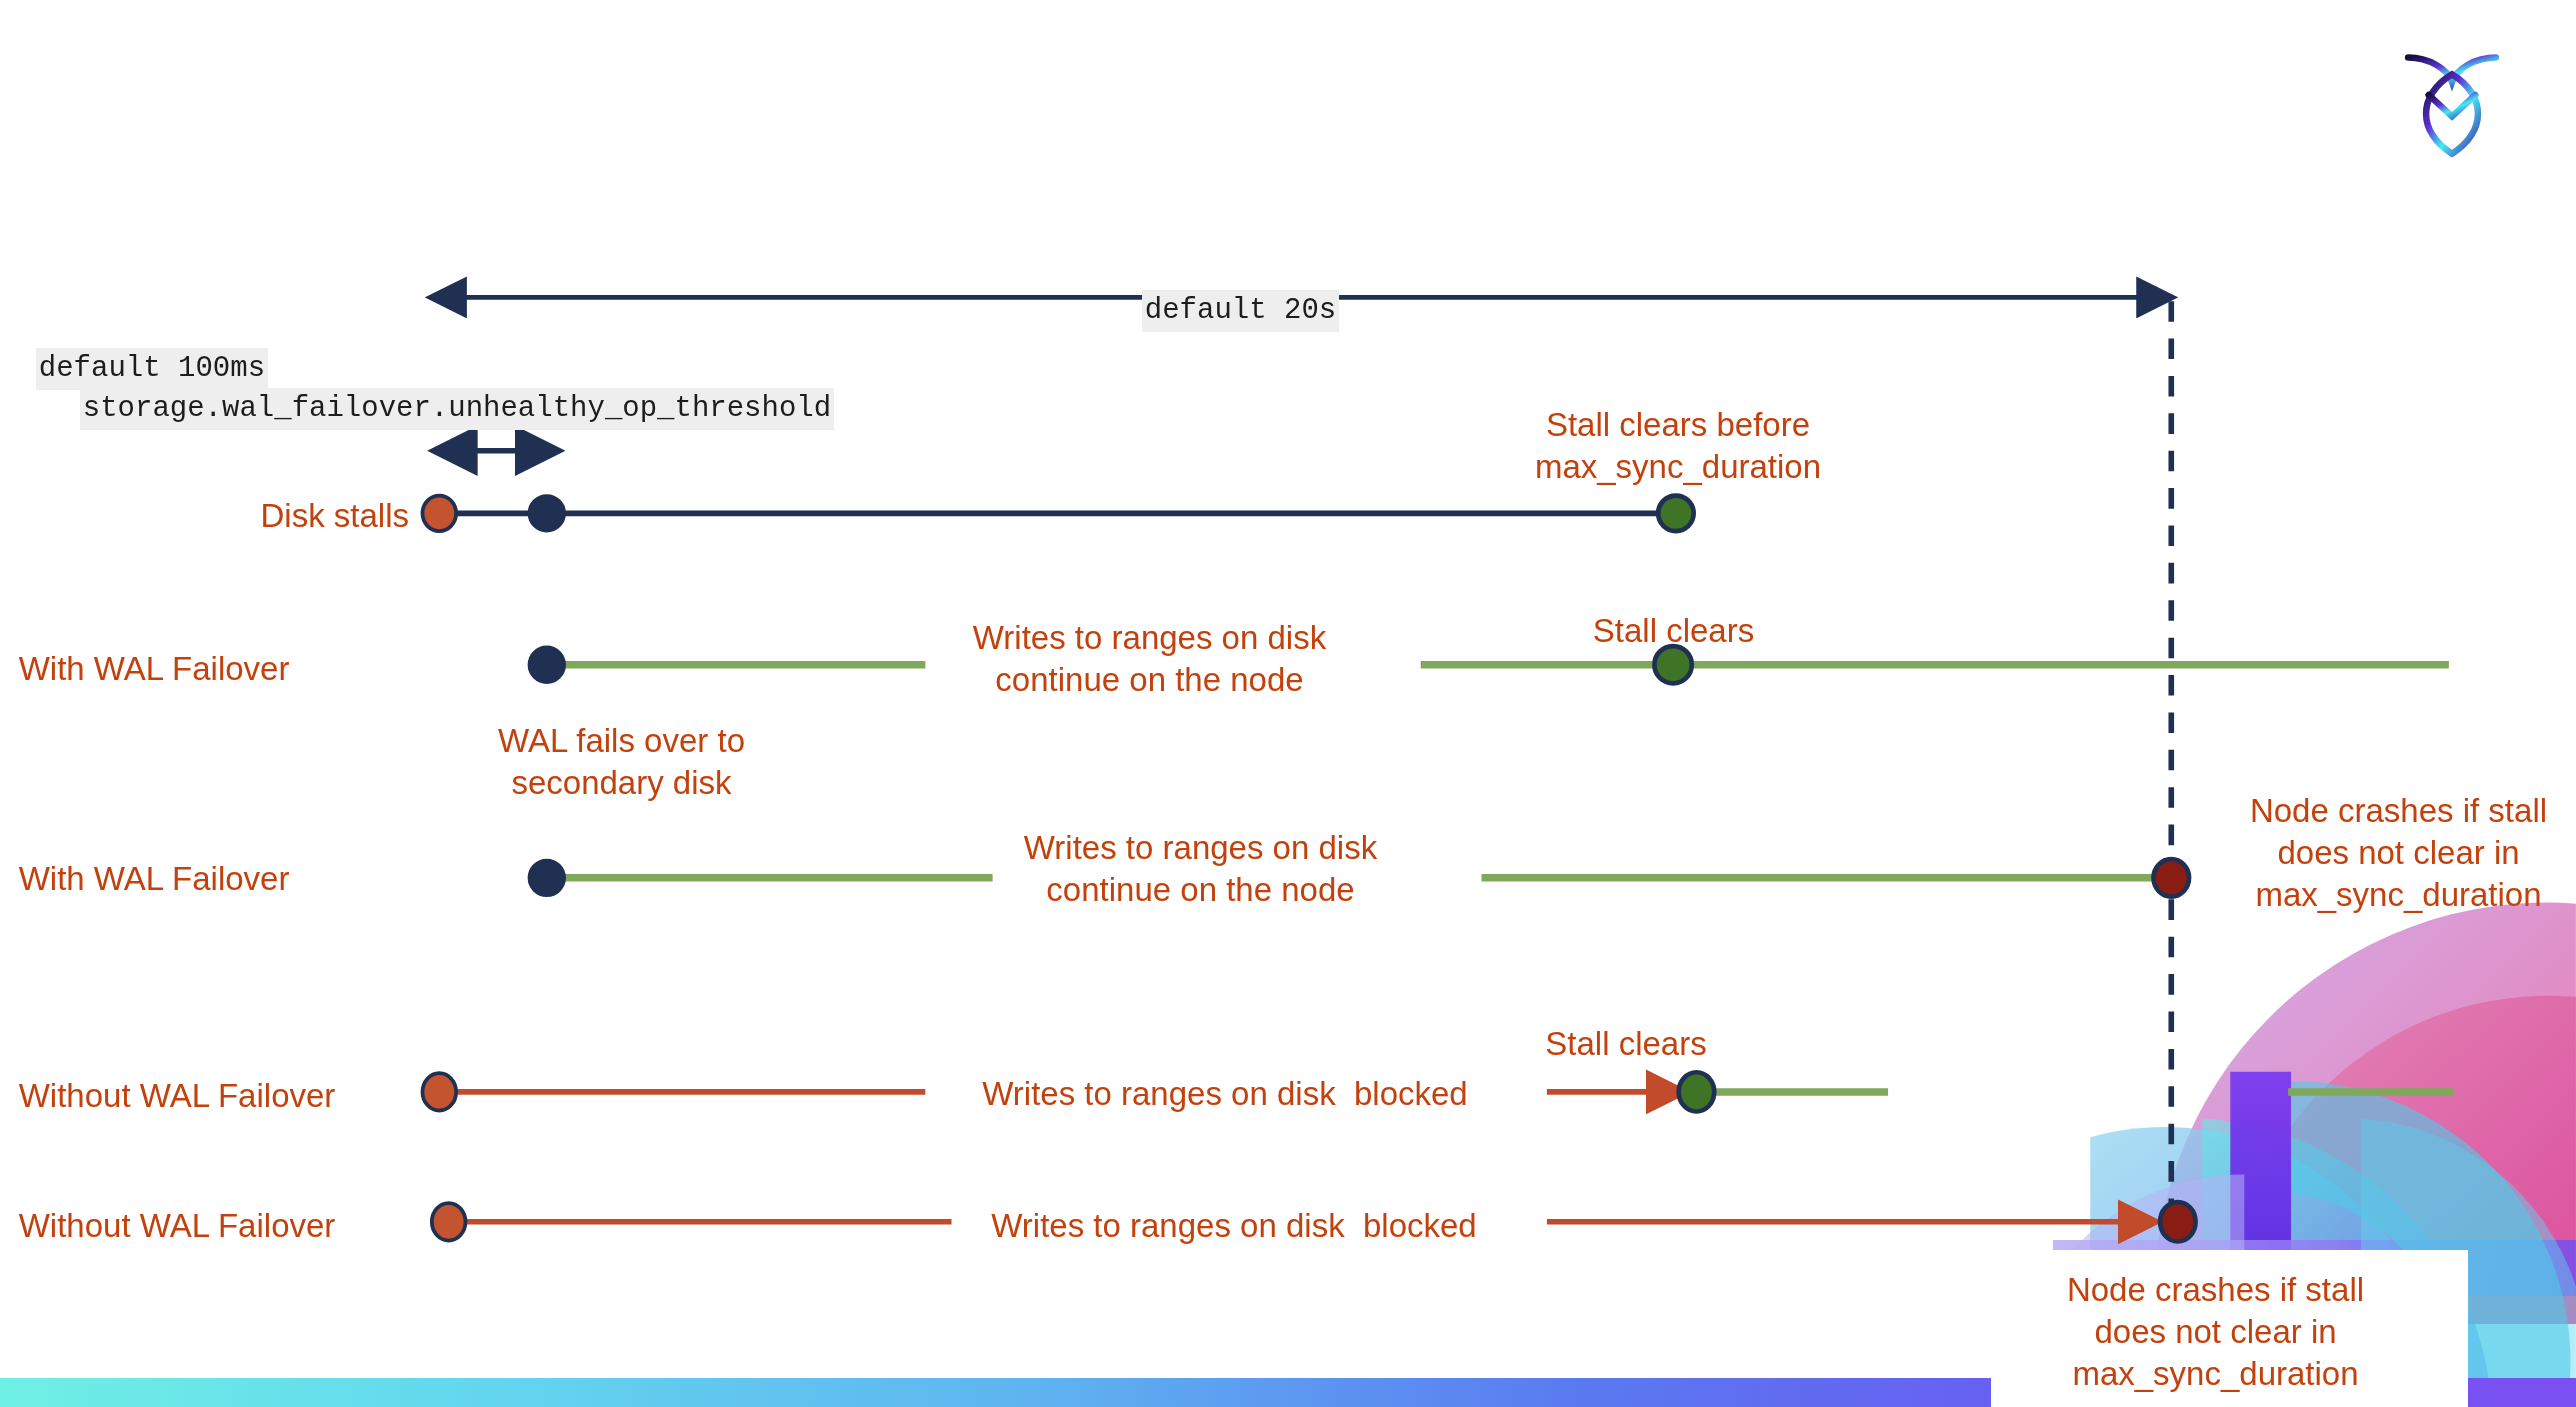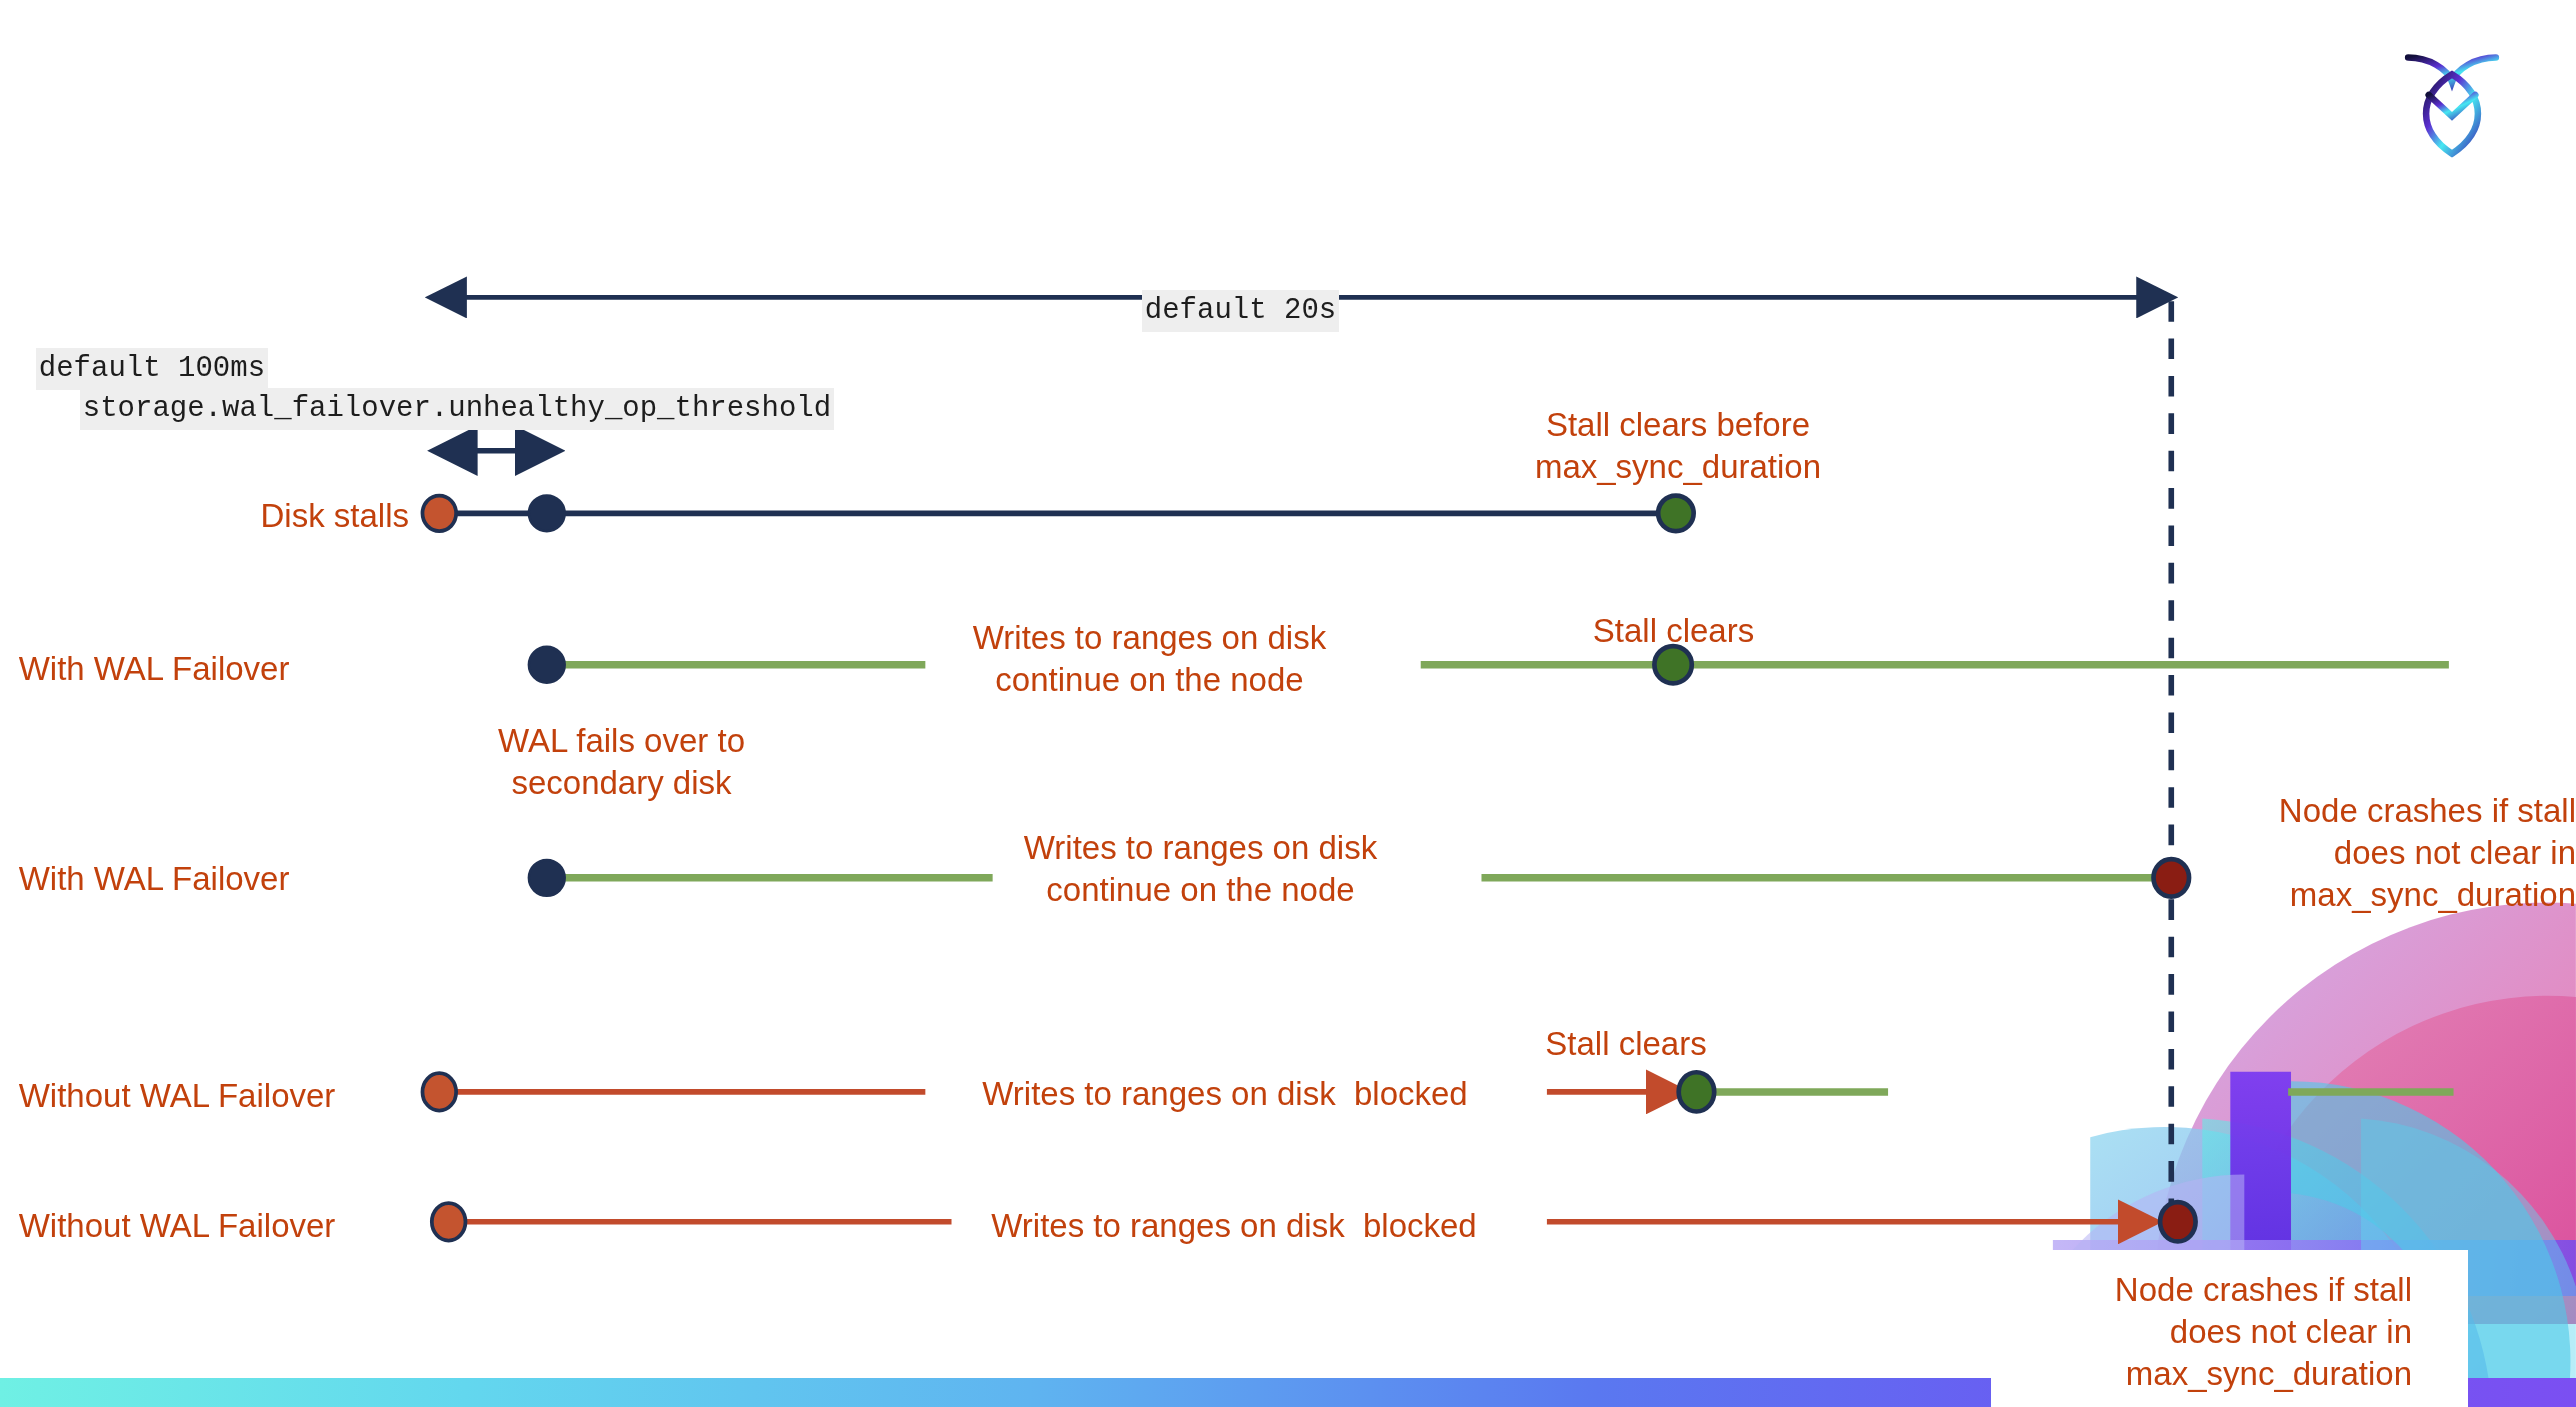--- a/index.html
+++ b/index.html
@@ -21,21 +21,21 @@
 
   
   .logo { position:absolute; left:2391px; top:37px; width:122px; height:126px; }
 
   
   .lbl {
     position:absolute; color:#c2410c; font-size:33px; line-height:1.28;
     white-space:pre; font-family:"Liberation Sans", sans-serif;
   }
   .lbl.c { text-align:center; }
-  .lbl.l { text-align:right; }
+  .lbl.l { text-align:center; }
 
   .mono {
     position:absolute; font-family:"Liberation Mono", monospace;
     font-size:29px; color:#1d1d1d; background:#eeeeee;
     line-height:1.45; white-space:pre; padding:0 2.8px;
   }
 
   
   #vec { position:absolute; left:0; top:0; width:2576px; height:1408px; }
 

